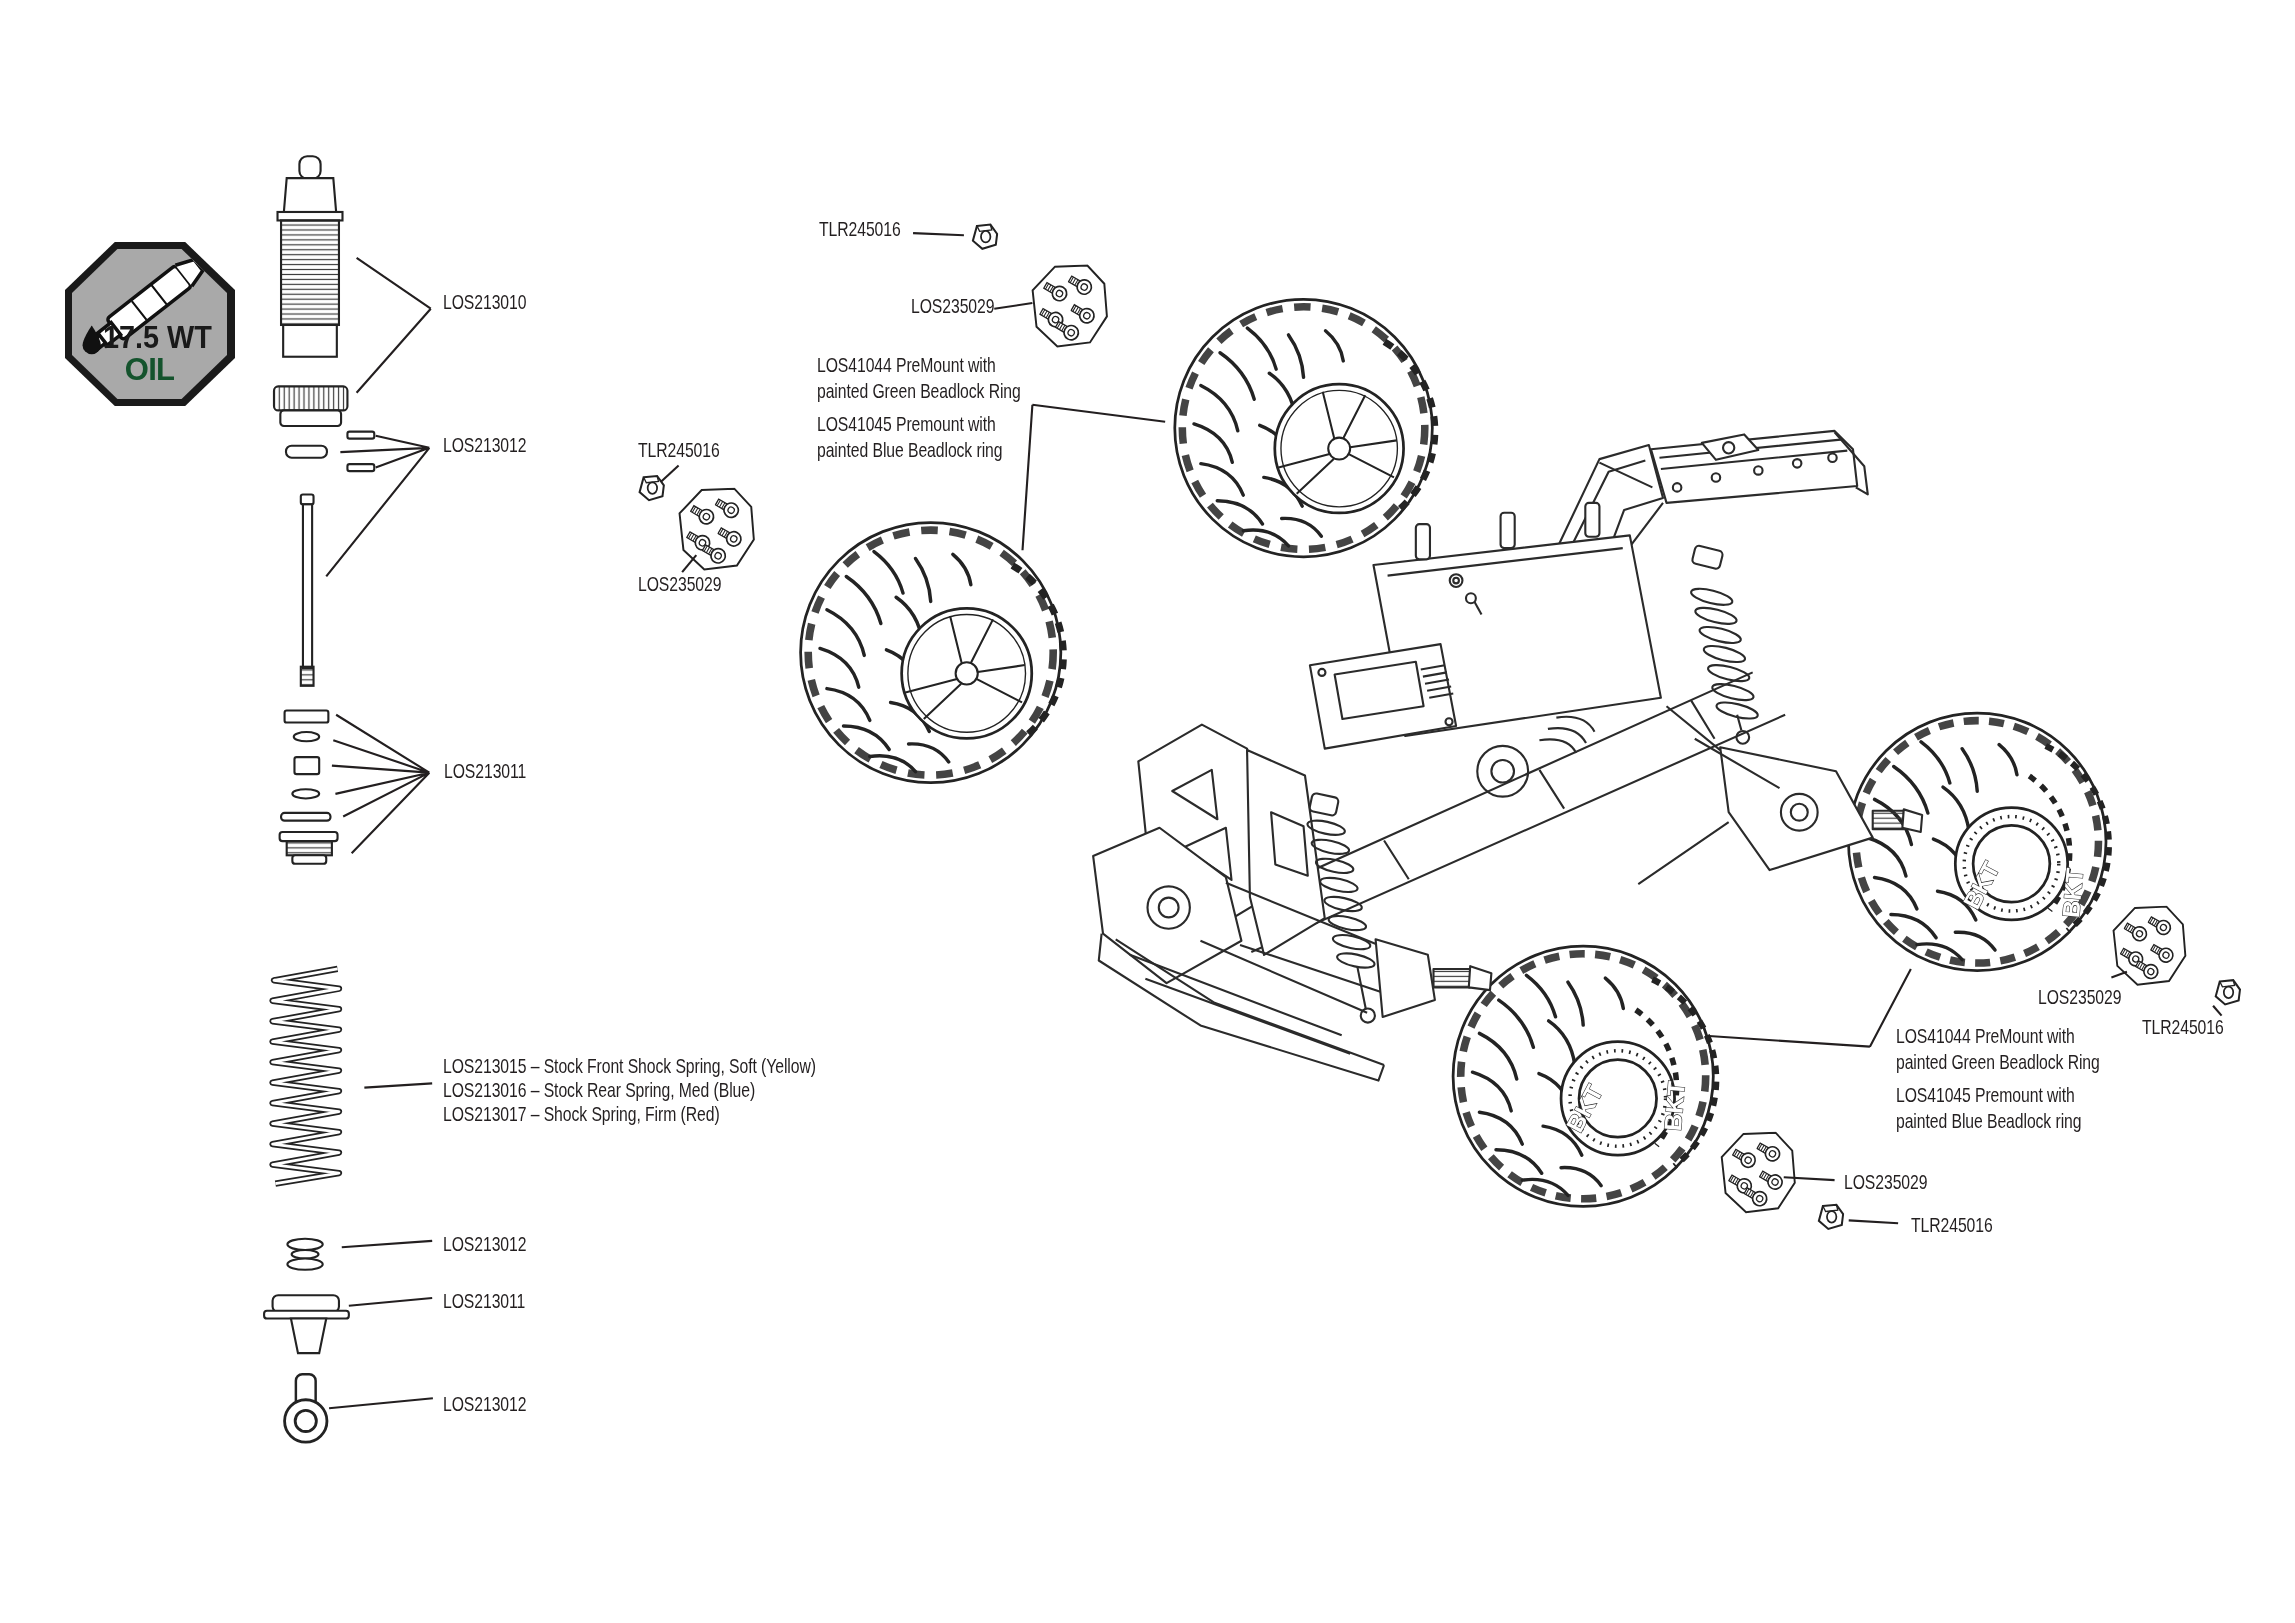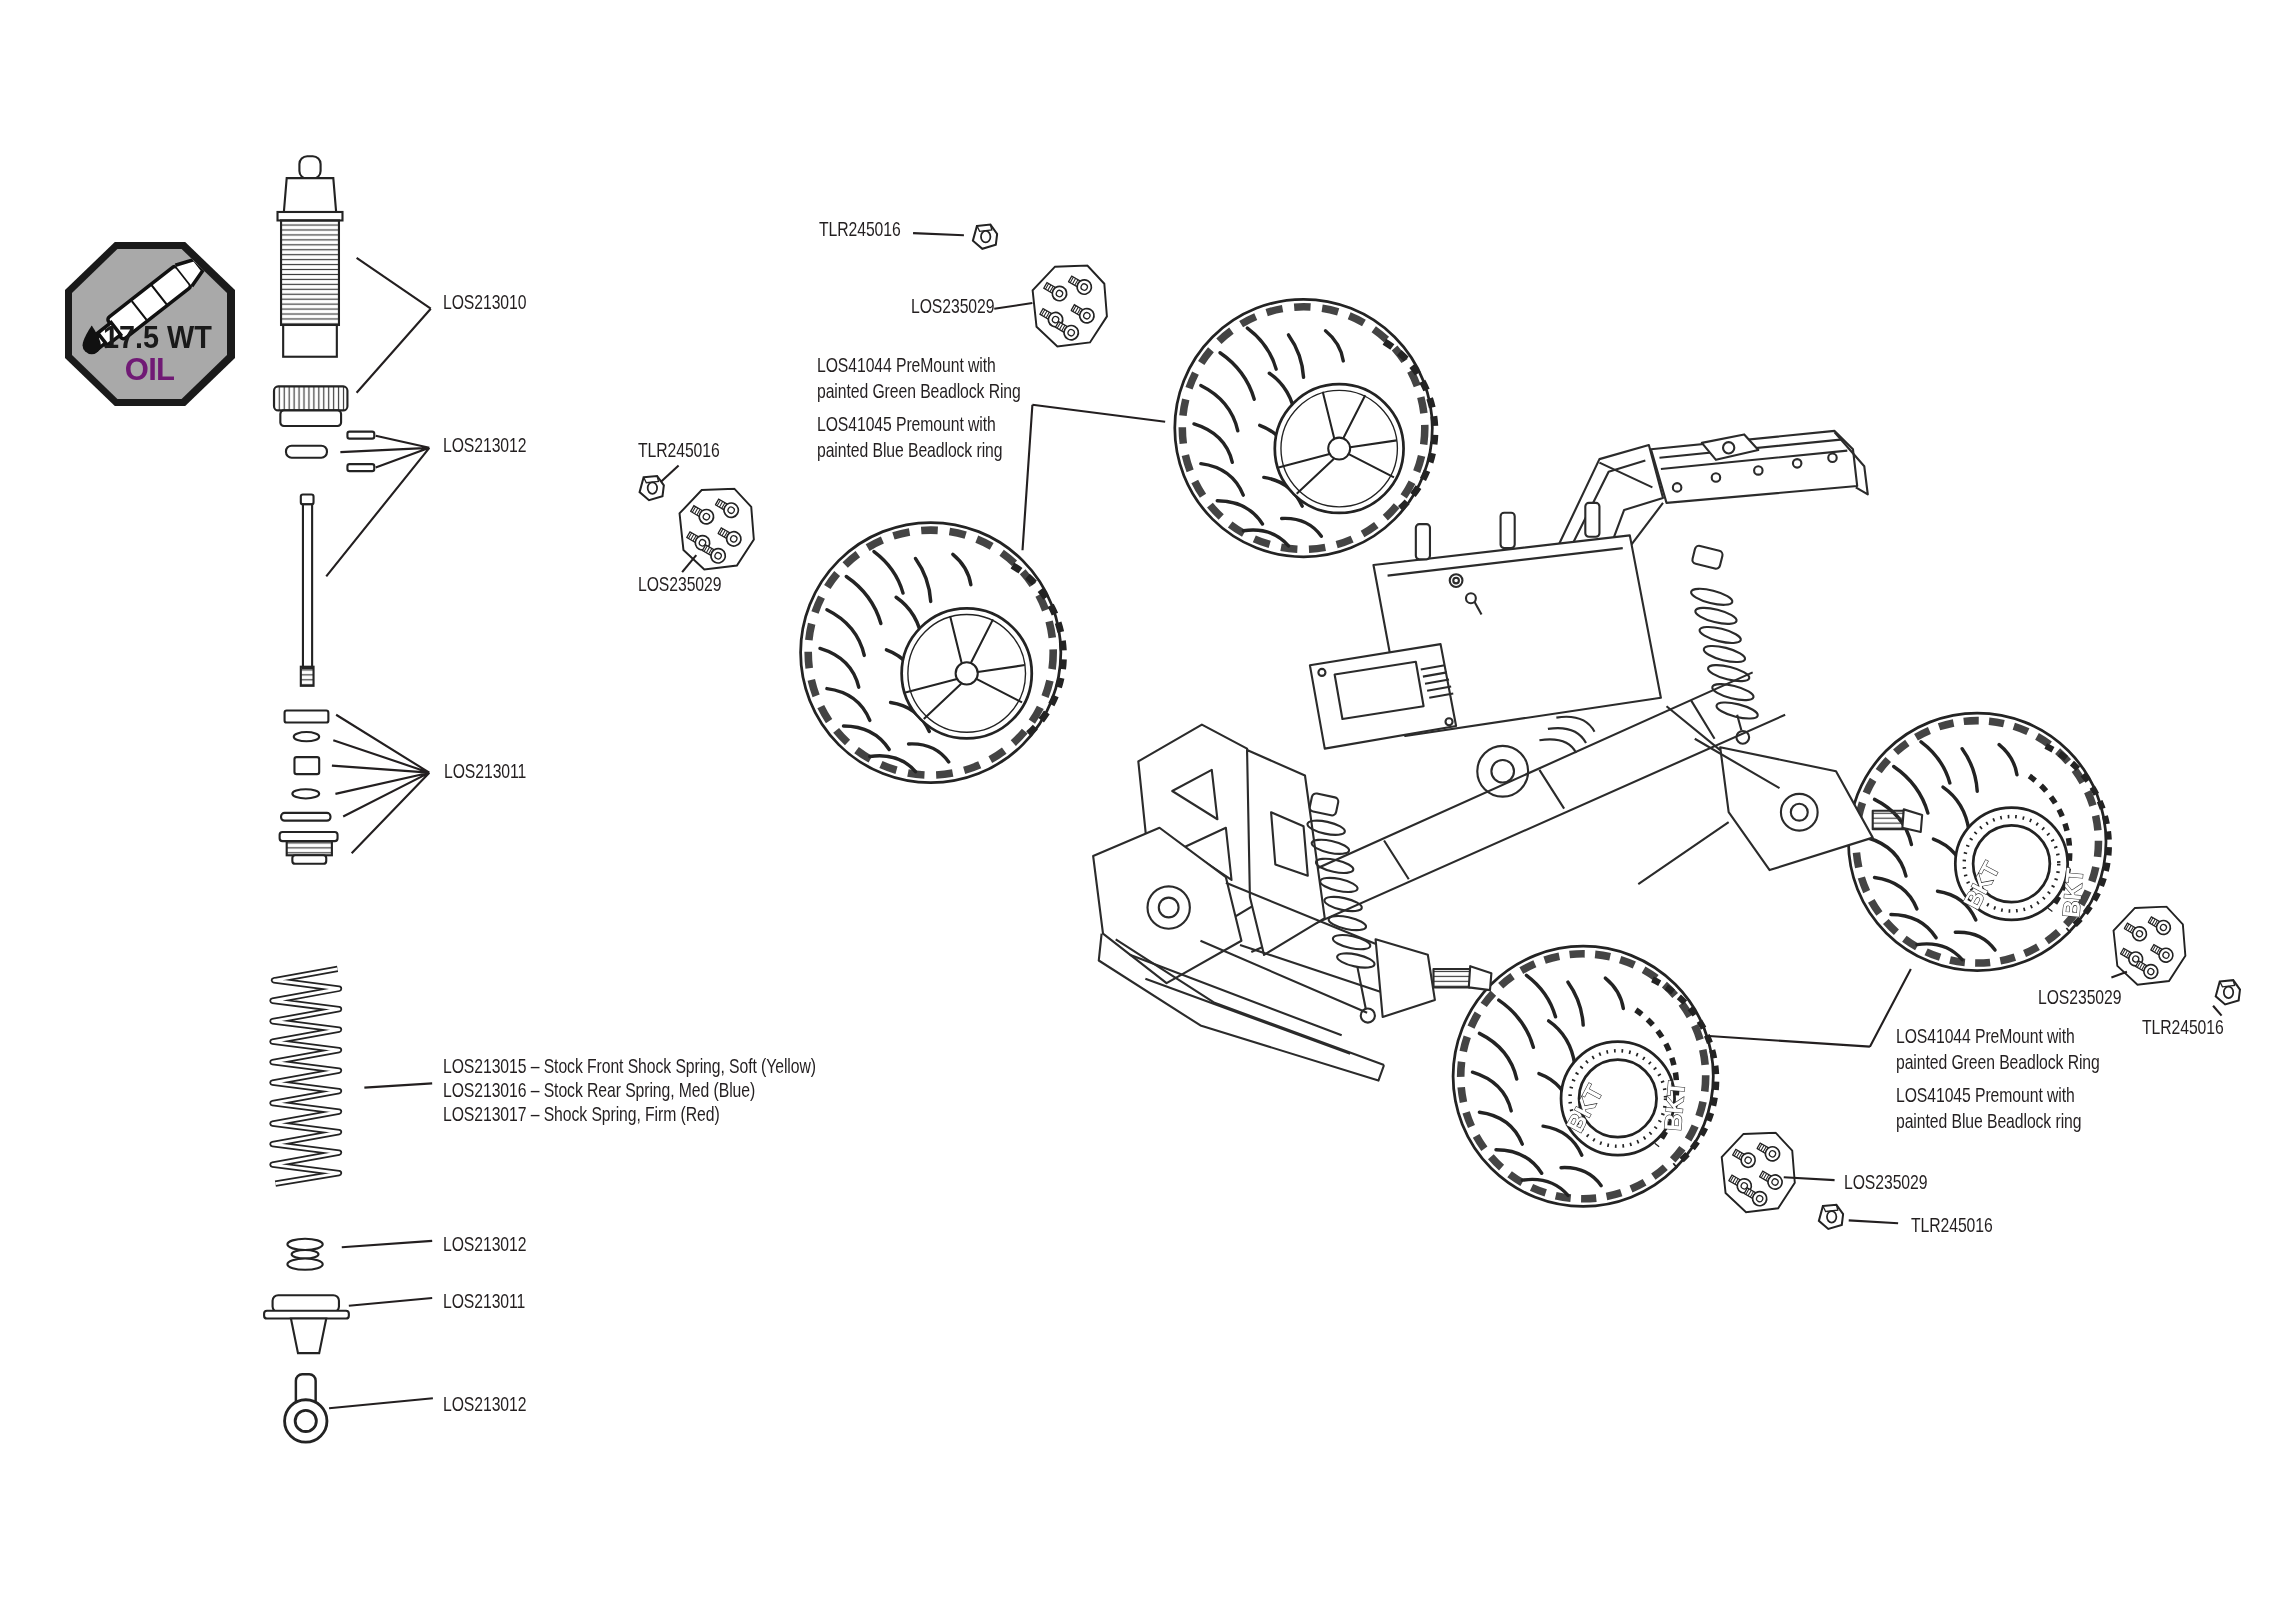--- a/index.html
+++ b/index.html
@@ -14,21 +14,21 @@
   .lbl-block .gap{height:7px;}
   .springs .ln{line-height:24px;}
   
   .badge-outer{position:absolute;left:65px;top:242px;width:170px;height:164px;background:#1a1a1a;
       clip-path:polygon(29.3% 0,70.7% 0,100% 29.3%,100% 70.7%,70.7% 100%,29.3% 100%,0 70.7%,0 29.3%);}
   .badge-inner{position:absolute;left:7px;top:7px;width:155px;height:150px;background:#a9a9a9;
       clip-path:polygon(29.3% 0,70.7% 0,100% 29.3%,100% 70.7%,70.7% 100%,29.3% 100%,0 70.7%,0 29.3%);}
   .badge-t1{position:absolute;left:31px;top:71px;font-size:31px;font-weight:bold;color:#1a1a1a;
       transform:scaleX(.93);transform-origin:0 0;white-space:nowrap;}
   .badge-t2{position:absolute;left:0;top:103px;width:100%;text-align:center;font-size:31px;
-      font-weight:bold;color:#701a75;letter-spacing:-0.7px;}
+      font-weight:bold;color:#14532d;letter-spacing:-0.7px;}
 </style>
 </head>
 <body>
 
 <div id="stage">
 
 <svg id="art" width="2295" height="1623" viewBox="0 0 3250 2298">
   <defs>
     <pattern id="thr" width="8" height="7" patternUnits="userSpaceOnUse">
       <path d="M0 3.5 H8" stroke="#3a3a3a" stroke-width="1.7"></path>

